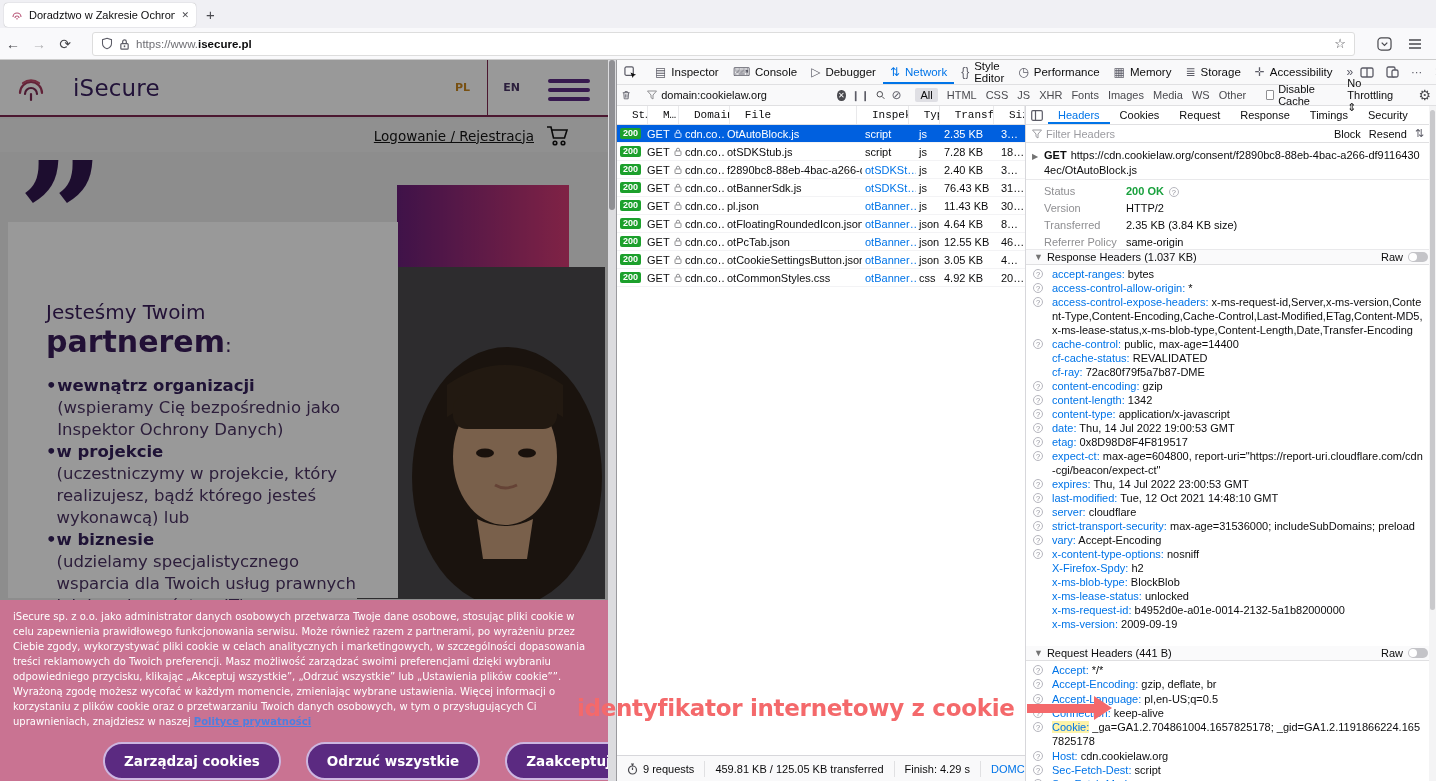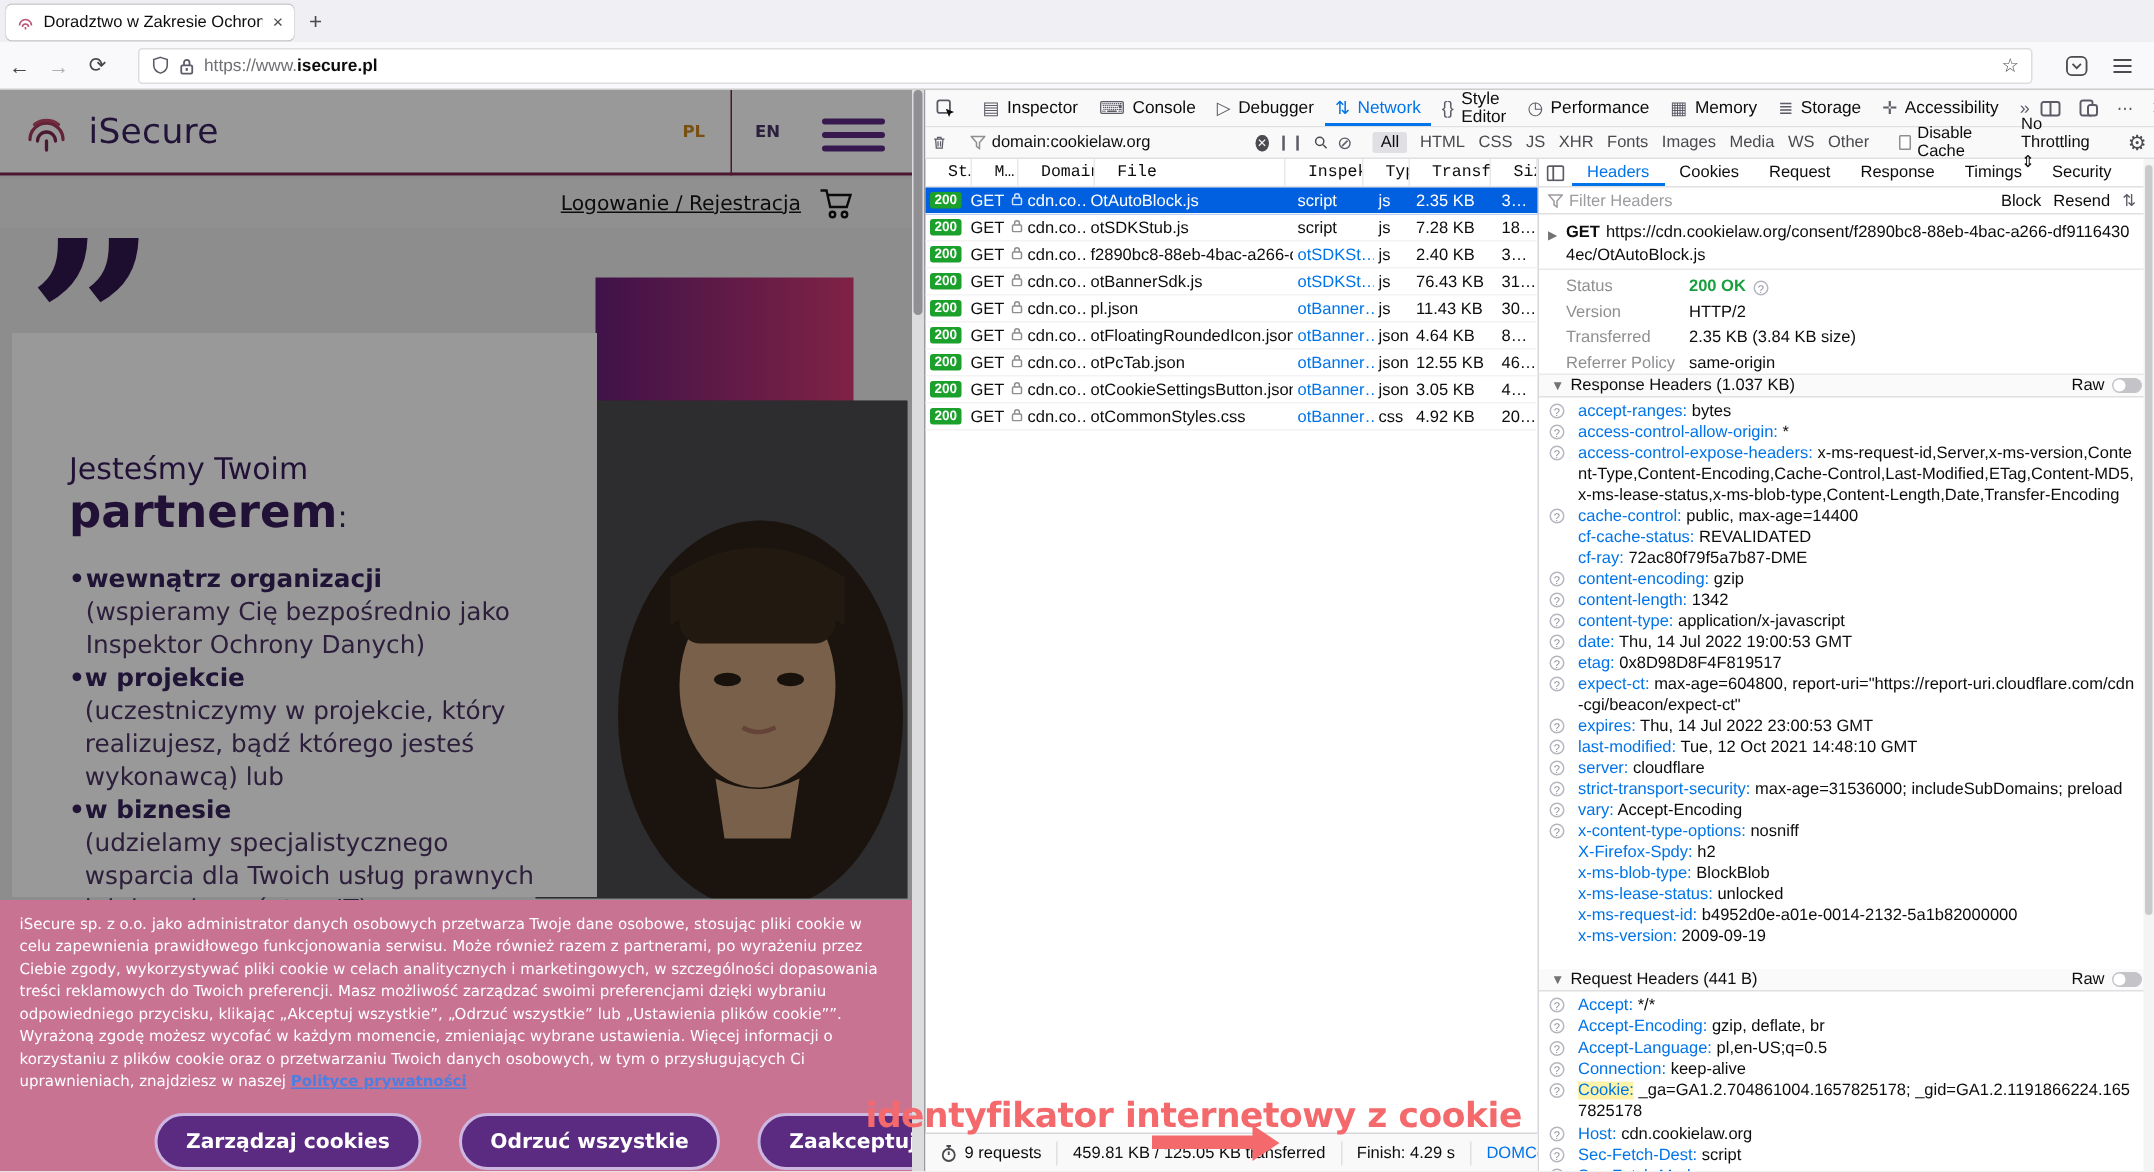--- a/index.html
+++ b/index.html
@@ -27,21 +27,21 @@
   .chrome-right { display:flex; align-items:center; gap:16px; padding:0 14px; }
 
   svg.ic { display:block; }
 
   
   .content { position:absolute; top:60px; left:0; right:0; bottom:0; display:flex; }
   .page { position:relative; width:608px; height:721px; overflow:hidden; background:#ececec;
           font-family:"DejaVu Sans",sans-serif; }
   .p-header { position:absolute; left:0; top:0; width:100%; height:57px; background:#fff;
               border-bottom:2px solid #7e2750; display:flex; align-items:center; }
-  .logo { display:flex; align-items:center; gap:11px; margin-left:14px; }
+  .logo { display:flex; align-items:center; gap:25px; margin-left:14px; }
   .logo-text { font-size:23px; color:#3a2060; letter-spacing:.2px; }
   .lang { font-size:11px; font-weight:bold; }
   .lang-pl { color:#c8861e; position:absolute; right:138px; }
   .lang-div { position:absolute; right:120px; top:0; bottom:-2px; width:1px; background:#7e2750; }
   .lang-en { color:#4a3566; position:absolute; right:88px; }
   .burger { position:absolute; right:18px; top:19px; width:42px; }
   .burger div { height:4px; background:#5c2a84; border-radius:2px; margin-bottom:5px; }
   .p-substrip { position:absolute; left:0; top:59px; width:100%; height:33px; background:#f1f1f1;
                 display:flex; align-items:center; justify-content:flex-end; gap:12px; padding-right:38px; }
   .login-link { font-size:13.5px; color:#141414; text-decoration:underline; }
@@ -153,21 +153,21 @@
   .req-list .hrow { line-height:14.3px; }
   .qicon { position:absolute; left:7px; top:2px; width:10px; height:10px; border:1px solid #b6b6be;
            border-radius:50%; color:#8f8f99; font-size:7.5px; line-height:9px; text-align:center; }
   .hname { color:#0074e8; }
   .hname.hl { background:#fdf3a9; }
   .hval { color:#0c0c0d; }
   .d-scroll { position:absolute; right:0; top:0; bottom:0; width:7px; background:#f4f4f5; }
   .d-scroll .thumb { position:absolute; left:1px; right:1px; top:4px; height:500px; background:#c9c9cc; border-radius:3px; }
 
   
-  .annotation { position:absolute; left:577px; top:731px; z-index:9; display:flex; align-items:center;flex-direction:column; }
+  .annotation { position:absolute; left:577px; top:695px; z-index:9; display:flex; align-items:center; }
   .ann-text { font-family:"DejaVu Sans",sans-serif; font-size:23px; font-weight:bold; letter-spacing:-.3px; }
   .ann-arrow { position:relative; width:68px; height:9px; margin-left:12px; }
   .ann-arrow::after { content:""; position:absolute; right:-17px; top:-7.5px; border-left:18px solid;
                       border-top:12px solid transparent; border-bottom:12px solid transparent;
                       border-left-color:inherit; }
 </style>
 </head>
 <body>
 
 <div class="screen">

